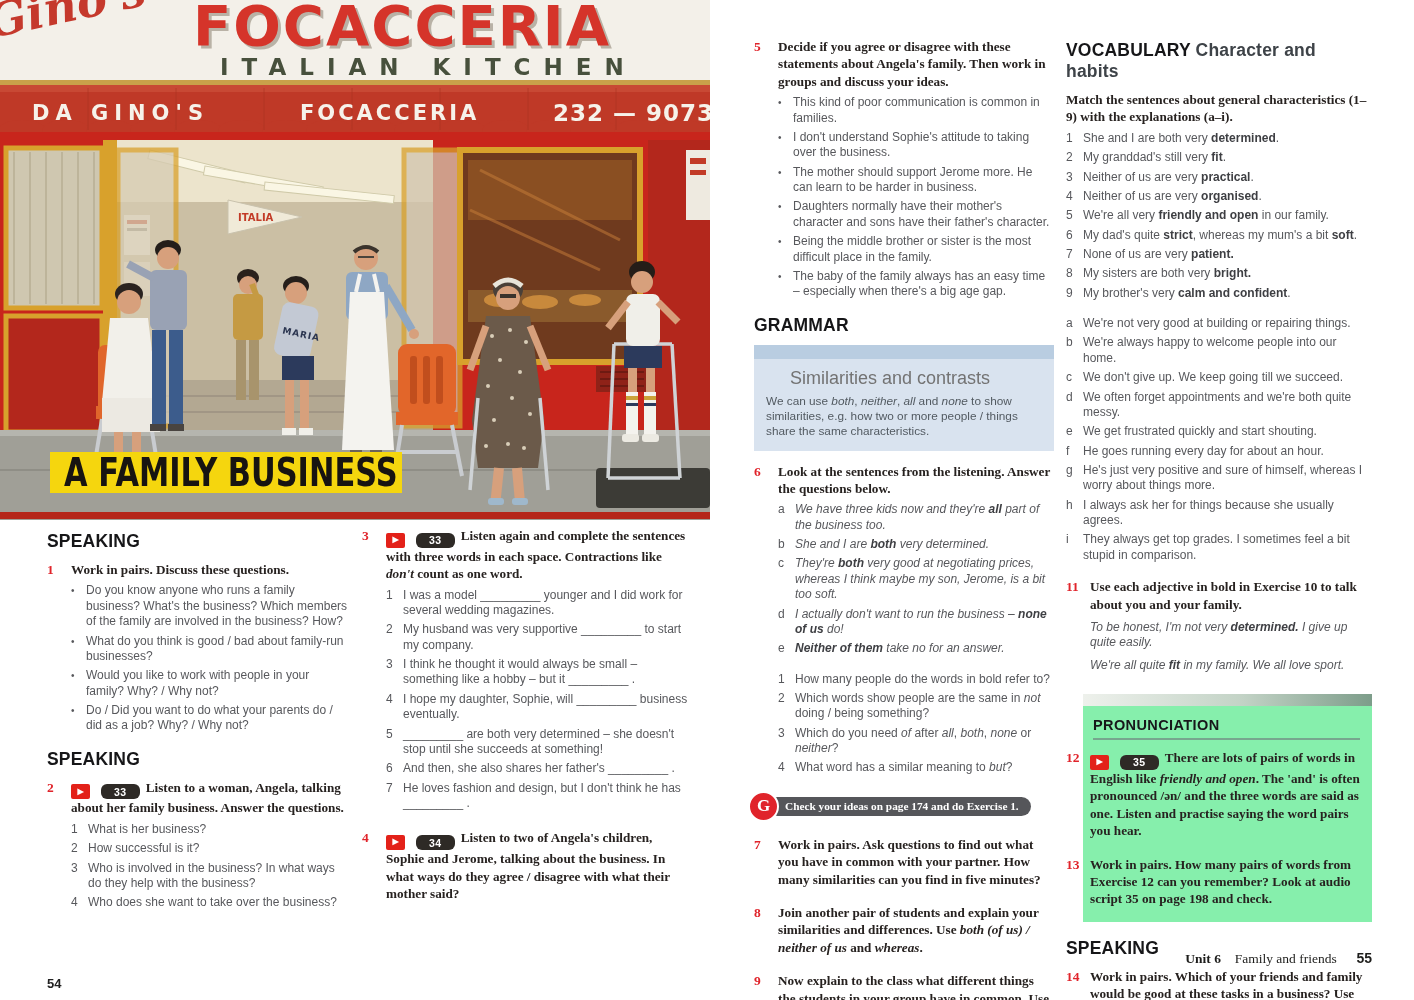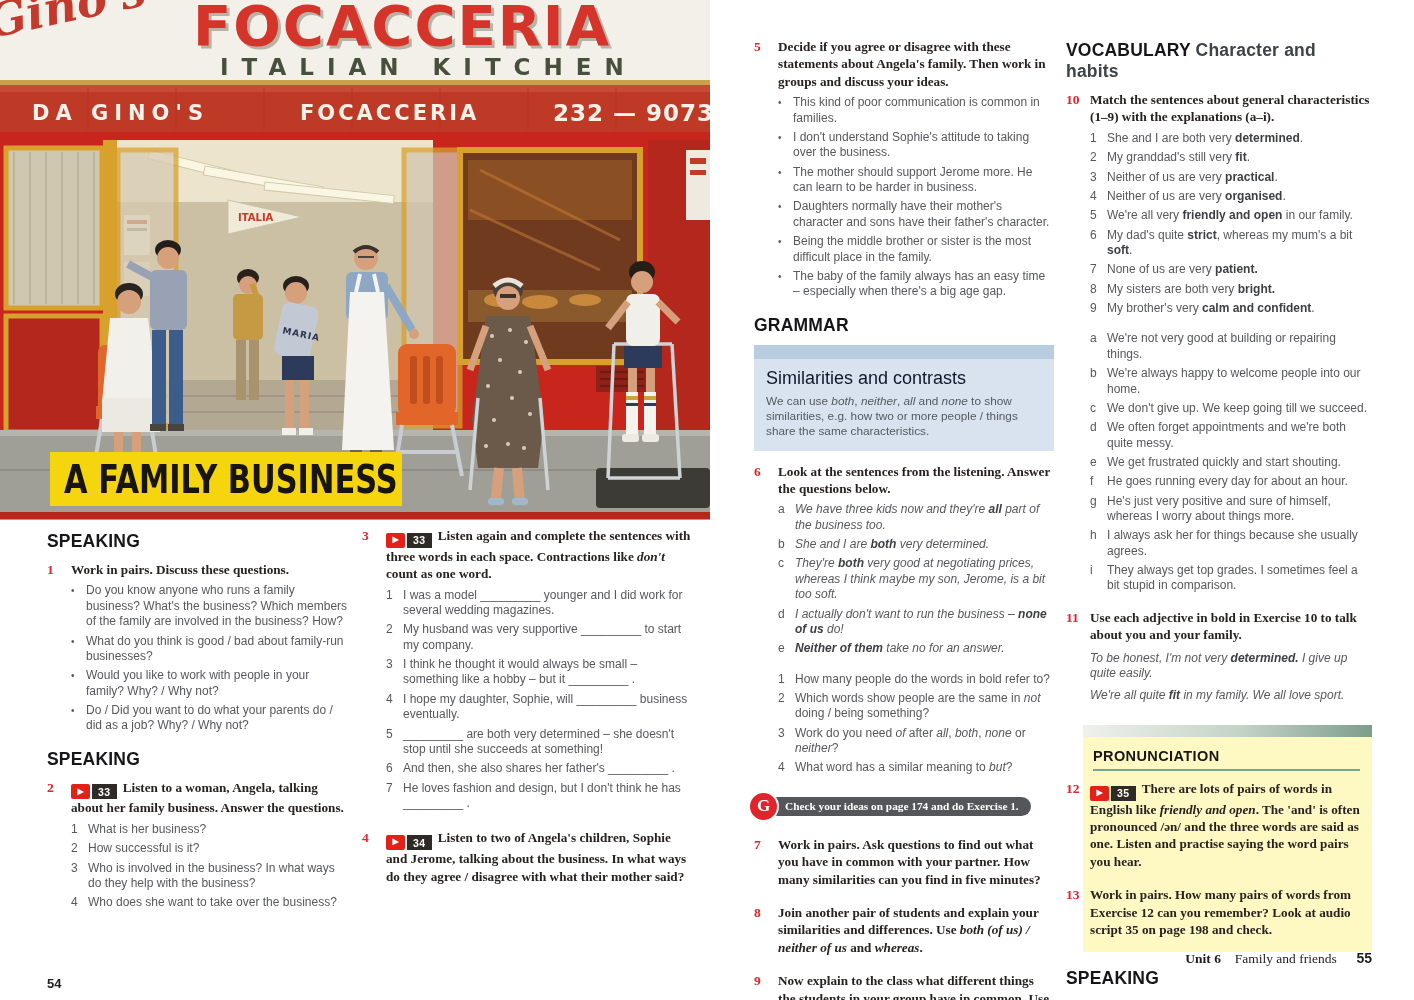--- a/index.html
+++ b/index.html
@@ -2,21 +2,21 @@
 <html><head>
 <meta charset="utf-8">
 <style>
   html,body{margin:0;padding:0;background:#ffffff;}
   body{width:1414px;height:1000px;overflow:hidden;font-family:"Liberation Sans",sans-serif;}
   .spread{position:relative;width:1414px;height:1000px;background:#fff;}
 
   
   .photo{position:absolute;left:0;top:0;width:710px;height:520px;}
   .photo svg{display:block;}
-  .photo-title{position:absolute;left:50px;top:452px;width:352px;height:54px;background:#f5d60e;
+  .photo-title{position:absolute;left:50px;top:452px;width:352px;height:41px;background:#f5d60e;
     display:flex;align-items:center;padding-left:14px;box-sizing:border-box;}
   .photo-title span{font-family:"DejaVu Sans",sans-serif;font-weight:800;font-size:39px;color:#171411;
     transform:scaleX(.78);transform-origin:left center;white-space:nowrap;letter-spacing:0;}
 
   
   .col{position:absolute;}
   .col1{left:47px;top:531px;width:303px;}
   .col2{left:362px;top:527px;width:330px;}
   .col3{left:754px;top:38px;width:300px;}
   .col4{left:1066px;top:40px;width:306px;}
@@ -38,39 +38,39 @@
   .itext{flex:1;min-width:0;}
   .rb{font-weight:700;color:#3e3f43;}
   .ri{font-style:italic;}
   .ilist .itext{font-style:italic;}
   .examples .li{font-style:italic;margin:7px 0;justify-content:center;}
   .gap{height:7px;}
 
   
   .audio{display:inline-flex;height:15px;vertical-align:-2px;margin-right:6px;}
   .audio .play{width:19px;background:#e32119;border-radius:2px;color:#fff;display:flex;align-items:center;justify-content:center;font-size:8px;}
-  .audio .anum{background:#2e2a26;border-radius:0;margin-left:2px;color:#fff;display:flex;align-items:center;
-    font:700 10.5px "Liberation Sans",sans-serif;padding:0 6px;letter-spacing:.5px;}
+  .audio .anum{background:#2e2a26;border-radius:6px;margin-left:11px;color:#fff;display:flex;align-items:center;
+    font:700 10.5px "Liberation Sans",sans-serif;padding:0 13px;letter-spacing:.5px;}
 
   
   .gbox{margin:4px 0 12px 0;}
   .gbox .strip{height:14px;background:#b9cde1;}
   .gbox .gbody{background:#d9e3ef;padding:9px 12px 11px 12px;}
-  .gbox .gtitle{font:400 18px "Liberation Sans",sans-serif;color:#0f172a;margin-bottom:5px;}
+  .gbox .gtitle{font:400 18px "Liberation Sans",sans-serif;color:#737373;margin-bottom:5px;margin-left:24px;}
   .gbox .gtext{font:11.8px "Liberation Sans",sans-serif;color:#525a61;line-height:1.3;}
 
   
   .gnote{display:flex;align-items:center;margin:10px 0 14px -6px;}
   .gcircle{flex:none;width:27px;height:27px;border-radius:50%;background:#e0242b;border:2px solid #fff;
     color:#fff;font:700 17px "Liberation Serif",serif;display:flex;align-items:center;justify-content:center;z-index:2;}
   .gpill{margin-left:-11px;background:#55565a;color:#fff;font:700 11.3px "Liberation Serif",serif;
     padding:3px 12px 4px 17px;border-radius:11px;white-space:nowrap;}
 
   
-  .pron{margin:14px 0 16px 17px;background:#fef9c3;padding-bottom:5px;}
+  .pron{margin:14px 0 16px 17px;background:#86efac;padding-bottom:5px;}
   .pron-bar{height:12px;background:linear-gradient(90deg,#eef1ec,#c3d3c6 55%,#7d9d8a);}
   .pron-head{margin:11px 12px 9px 10px;padding-bottom:5px;border-bottom:2.5px solid #77a68e;
     font:700 14.5px "Liberation Sans",sans-serif;color:#17171a;letter-spacing:.4px;}
   .pron .ex{margin-left:-17px;padding-right:10px;}
 
   
   .pageno-left{position:absolute;left:47px;top:976px;font:700 13px "Liberation Sans",sans-serif;color:#222;}
   .footer-right{position:absolute;right:42px;top:950px;font-size:13.5px;color:#1d1d1b;white-space:nowrap;}
   .footer-right .ulabel{font:700 13.5px "Liberation Serif",serif;}
   .footer-right .utitle{font:13.5px "Liberation Serif",serif;margin-left:10px;}
@@ -527,21 +527,21 @@
             <div class="li">
               <span class="marker">1</span>
               <span class="itext"><span>How many people do the words in bold refer to?</span></span>
             </div>
             <div class="li">
               <span class="marker">2</span>
               <span class="itext"><span>Which words show people are the same in </span><span class="ri">not</span><span> doing / being something?</span></span>
             </div>
             <div class="li">
               <span class="marker">3</span>
-              <span class="itext"><span>Work do you need </span><span class="ri">of</span><span> after </span><span class="ri">all</span><span>, </span><span class="ri">both</span><span>, </span><span class="ri">none</span><span> or </span><span class="ri">neither</span><span>?</span></span>
+              <span class="itext"><span>Which do you need </span><span class="ri">of</span><span> after </span><span class="ri">all</span><span>, </span><span class="ri">both</span><span>, </span><span class="ri">none</span><span> or </span><span class="ri">neither</span><span>?</span></span>
             </div>
             <div class="li">
               <span class="marker">4</span>
               <span class="itext"><span>What word has a similar meaning to </span><span class="ri">but</span><span>?</span></span>
             </div>
           </div>
       </div>
     </div>
     <div class="gnote">
       <span class="gcircle">G</span>
@@ -567,21 +567,20 @@
     </div>
 
   </div>
 
   <div class="col col4">
     <h2 class="section">
       <span>VOCABULARY</span>
       <span class="sub">Character and habits</span>
     </h2>
     <div class="ex">
-      <span class="exnum">10</span>
       <div class="exbody">
         <div class="intro"><span>Match the sentences about general characteristics (1–9) with the explanations (a–i).</span></div>
         <div class="list">
             <div class="li">
               <span class="marker">1</span>
               <span class="itext"><span>She and I are both very </span><span class="rb">determined</span><span>.</span></span>
             </div>
             <div class="li">
               <span class="marker">2</span>
               <span class="itext"><span>My granddad's still very </span><span class="rb">fit</span><span>.</span></span>

